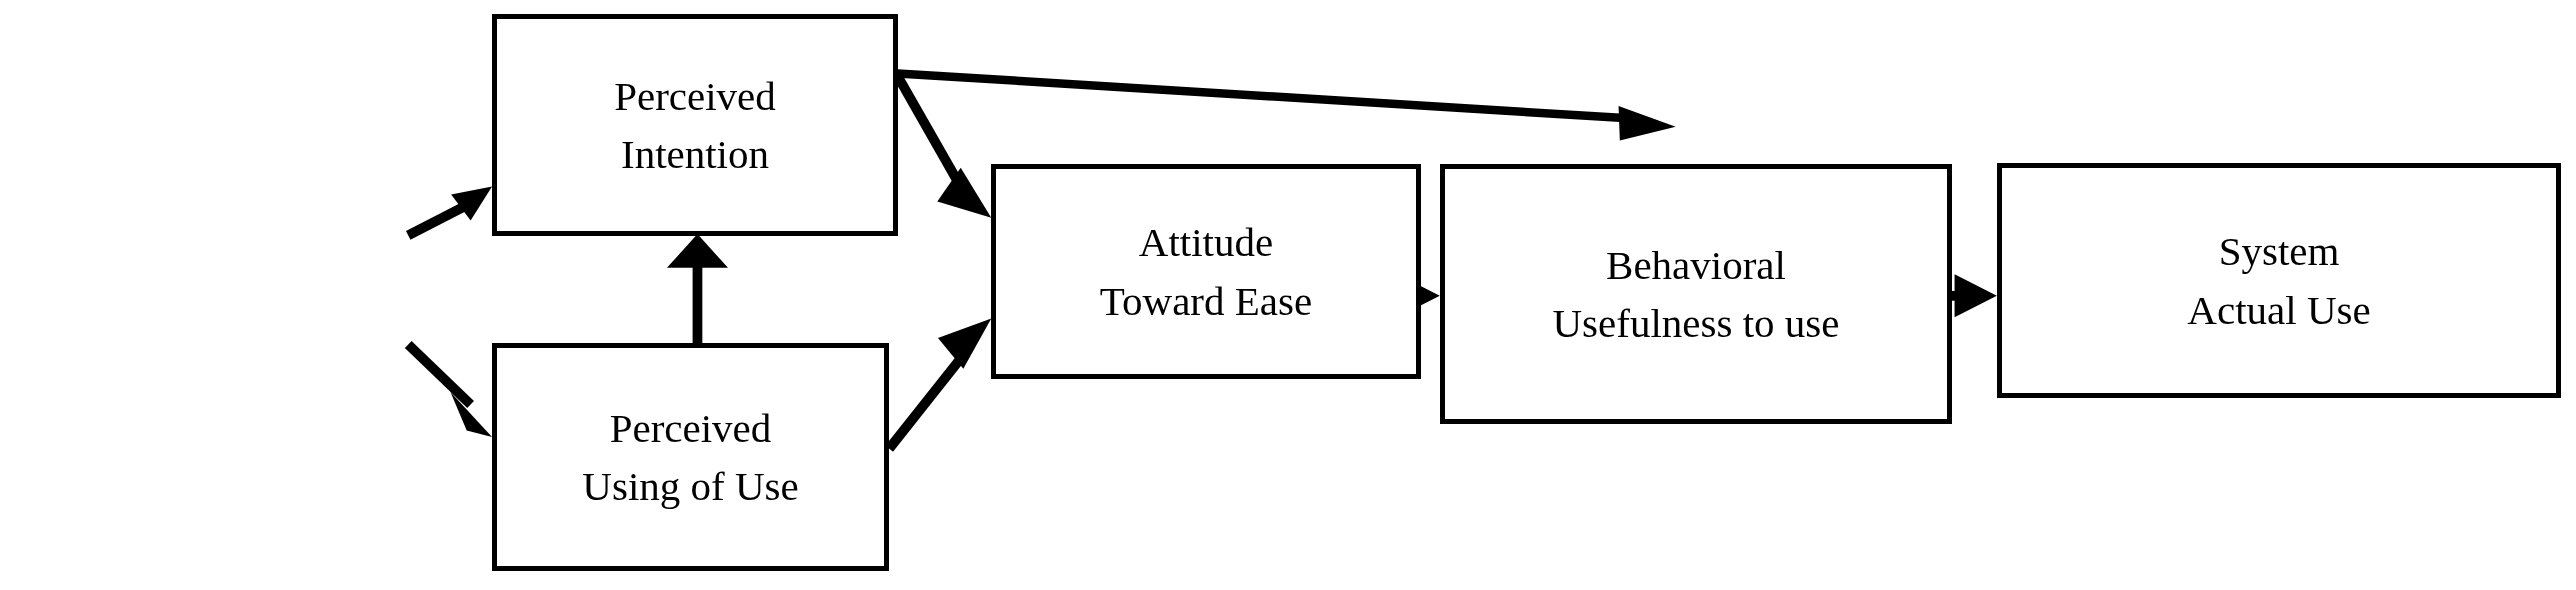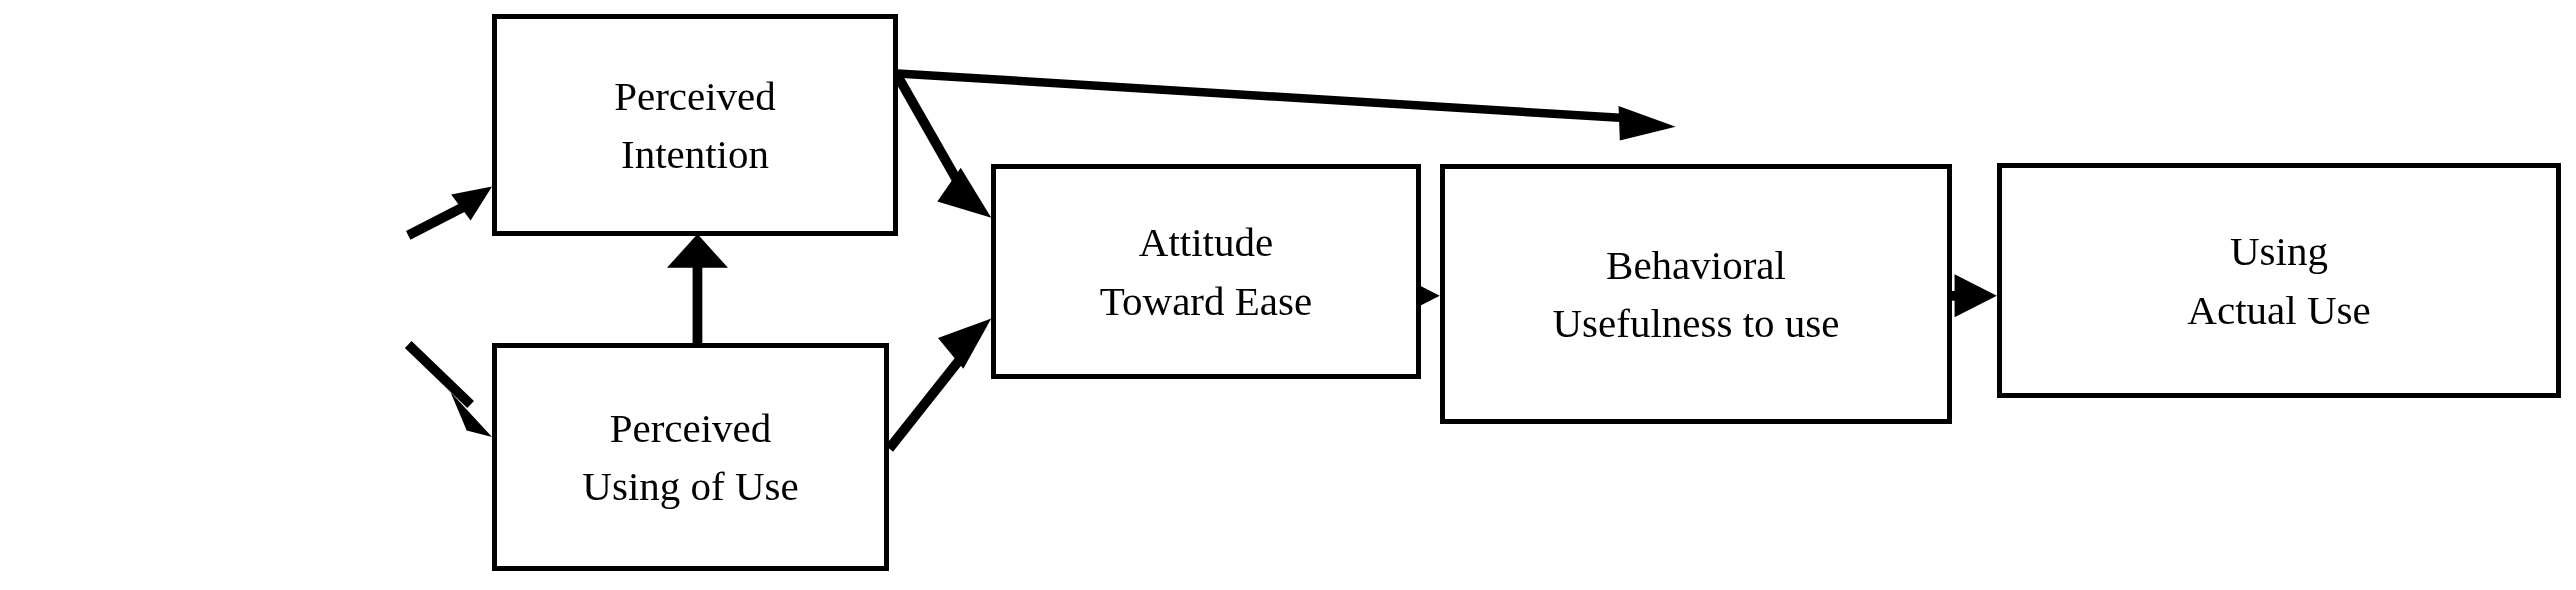--- a/index.html
+++ b/index.html
@@ -114,18 +114,18 @@
     <span class="line">Attitude</span>
     <span class="line">Toward Ease</span>
   </div>
 
   <div class="node" style="left:1440px; top:164px; width:512px; height:260px;">
     <span class="line">Behavioral</span>
     <span class="line">Usefulness to use</span>
   </div>
 
   <div class="node" style="left:1997px; top:163px; width:564px; height:235px;">
-    <span class="line">Using</span>
+    <span class="line">System</span>
     <span class="line">Actual Use</span>
   </div>
 
 </div>
 
 
 </body></html>

